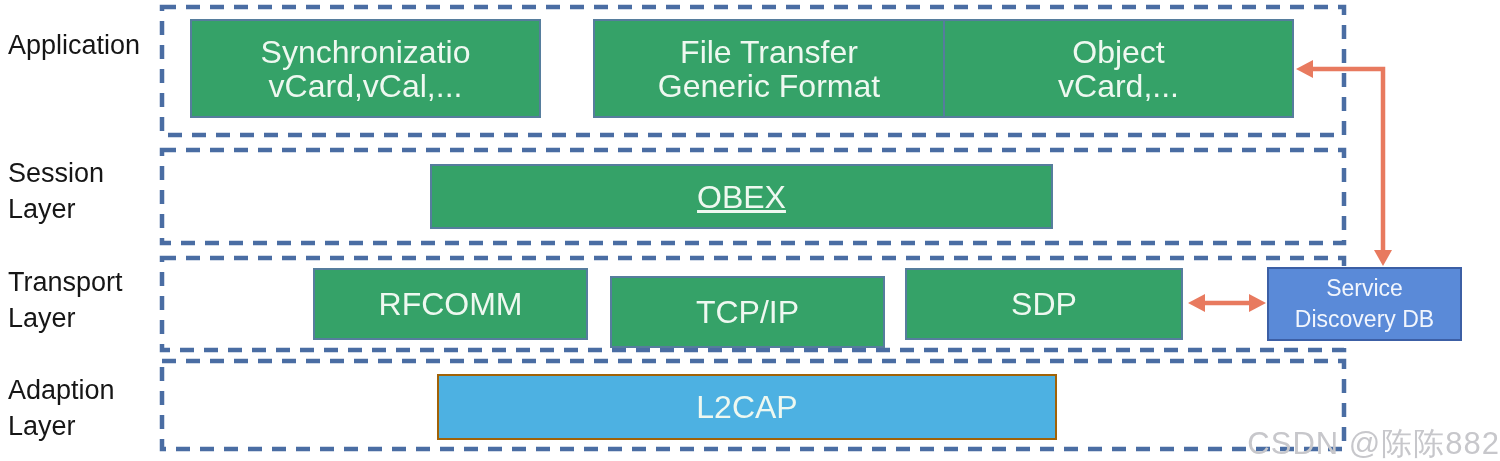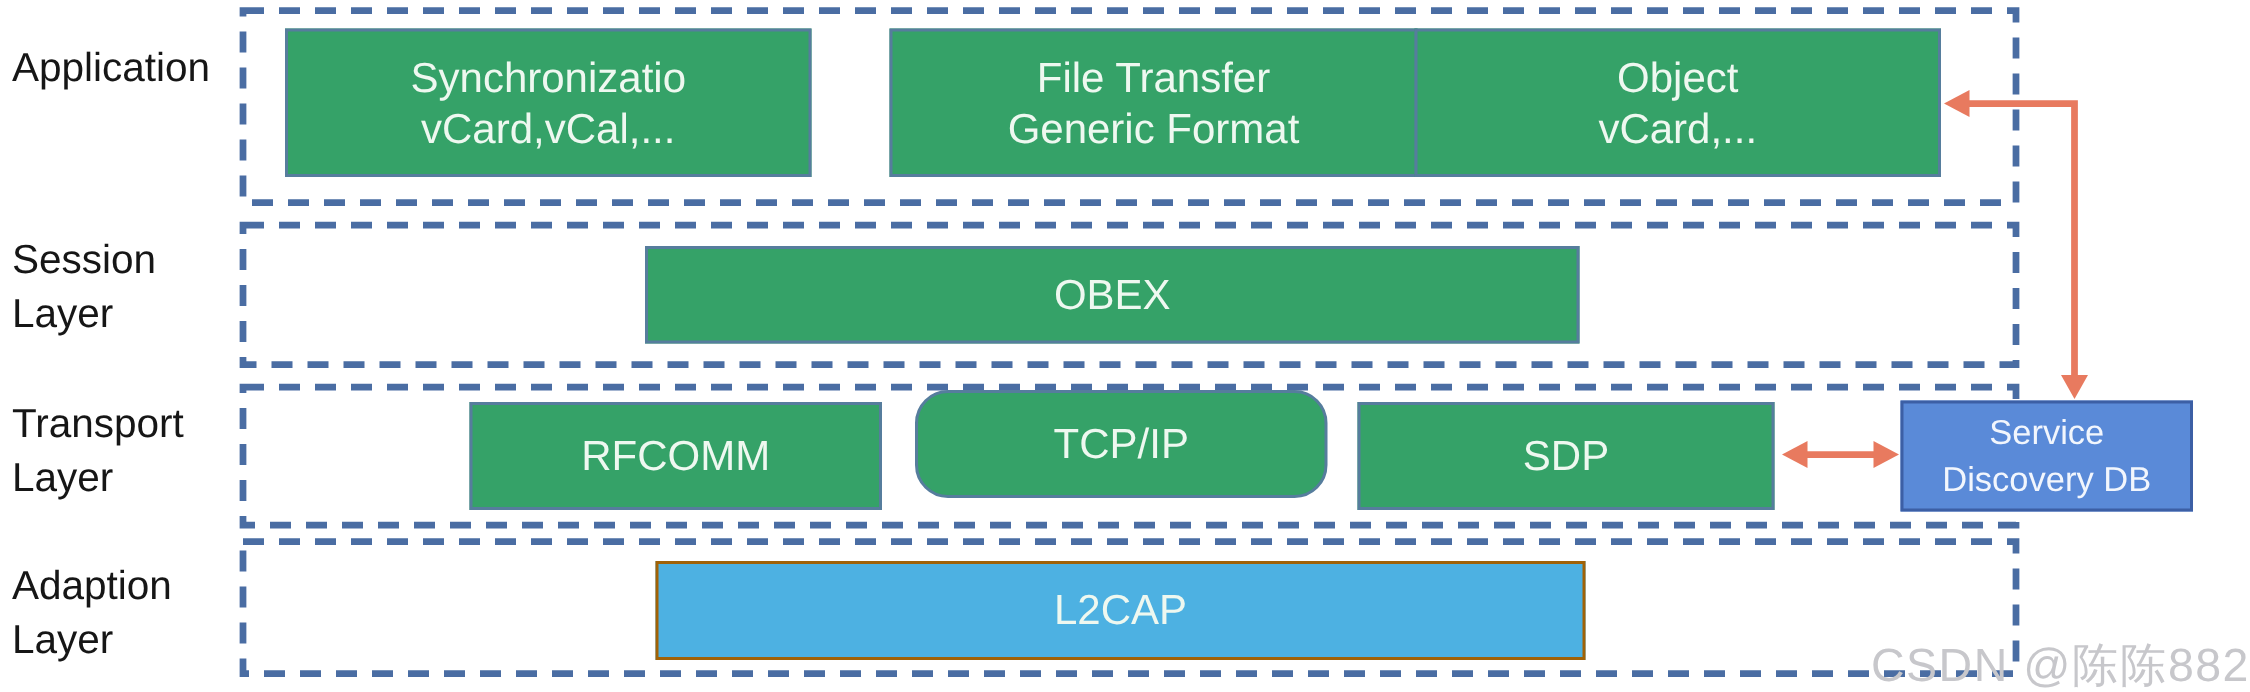--- a/index.html
+++ b/index.html
@@ -25,21 +25,21 @@
     line-height: 36px;
     white-space: pre-line;
   }
   .box {
     position: absolute;
     display: flex;
     flex-direction: column;
     align-items: center;
     justify-content: center;
     color: #eef8f0;
-    font-size: 28px;
+    font-size: 32px;
     line-height: 34px;
     text-align: center;
   }
   .box.green {
     background: #35a268;
     border: 2px solid #567d9d;
   }
   .box.lightblue {
     background: #4db1e2;
     border: 2px solid #a16207;
@@ -87,28 +87,28 @@
   </div>
   <div class="box green" style="left:566px; top:19px; width:352px; height:99px;margin-left:27px;">
     <span>File Transfer</span>
     <span>Generic Format</span>
   </div>
   <div class="box green" style="left:943px; top:19px; width:351px; height:99px;">
     <span>Object</span>
     <span>vCard,...</span>
   </div>
 
-  <div class="box green" style="left:430px; top:164px; width:623px; height:65px;">
+  <div class="box green" style="left:430px; top:164px; width:623px; height:65px;text-decoration:underline;">
     <span>OBEX</span>
   </div>
 
   <div class="box green" style="left:313px; top:268px; width:275px; height:72px;">
     <span>RFCOMM</span>
   </div>
-  <div class="box green" style="left:610px; top:260px; width:275px; height:72px;border-radius:22px;">
+  <div class="box green" style="left:610px; top:276px; width:275px; height:72px;">
     <span>TCP/IP</span>
   </div>
   <div class="box green" style="left:905px; top:268px; width:278px; height:72px;">
     <span>SDP</span>
   </div>
 
   <div class="box lightblue" style="left:437px; top:374px; width:620px; height:66px;">
     <span>L2CAP</span>
   </div>
 

